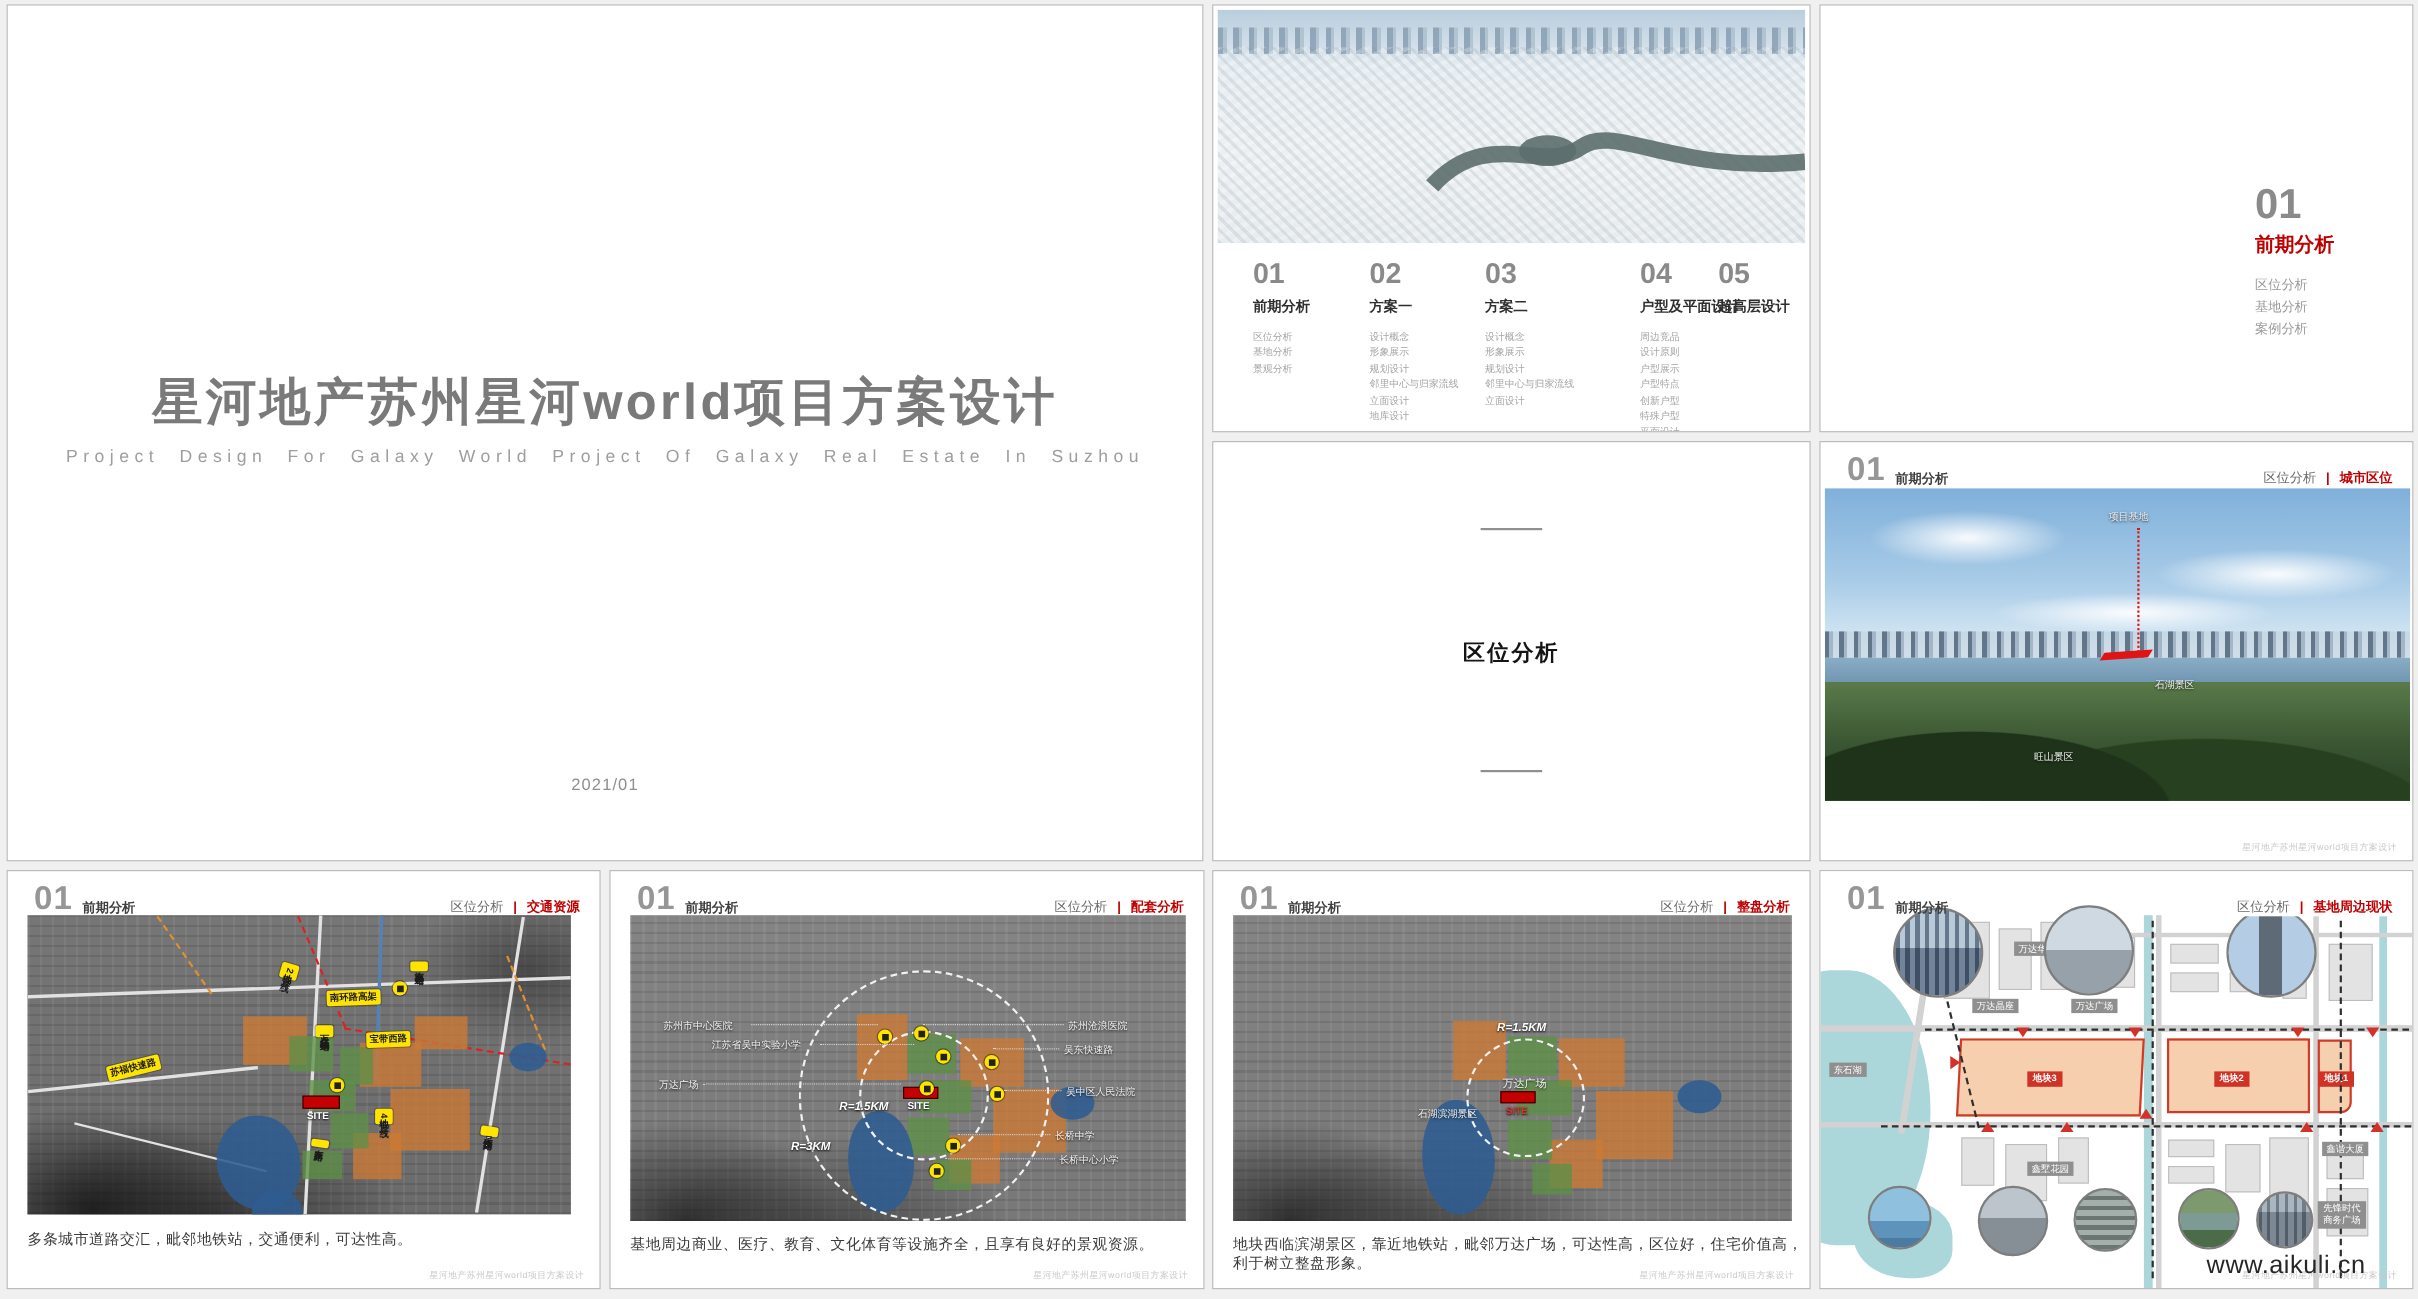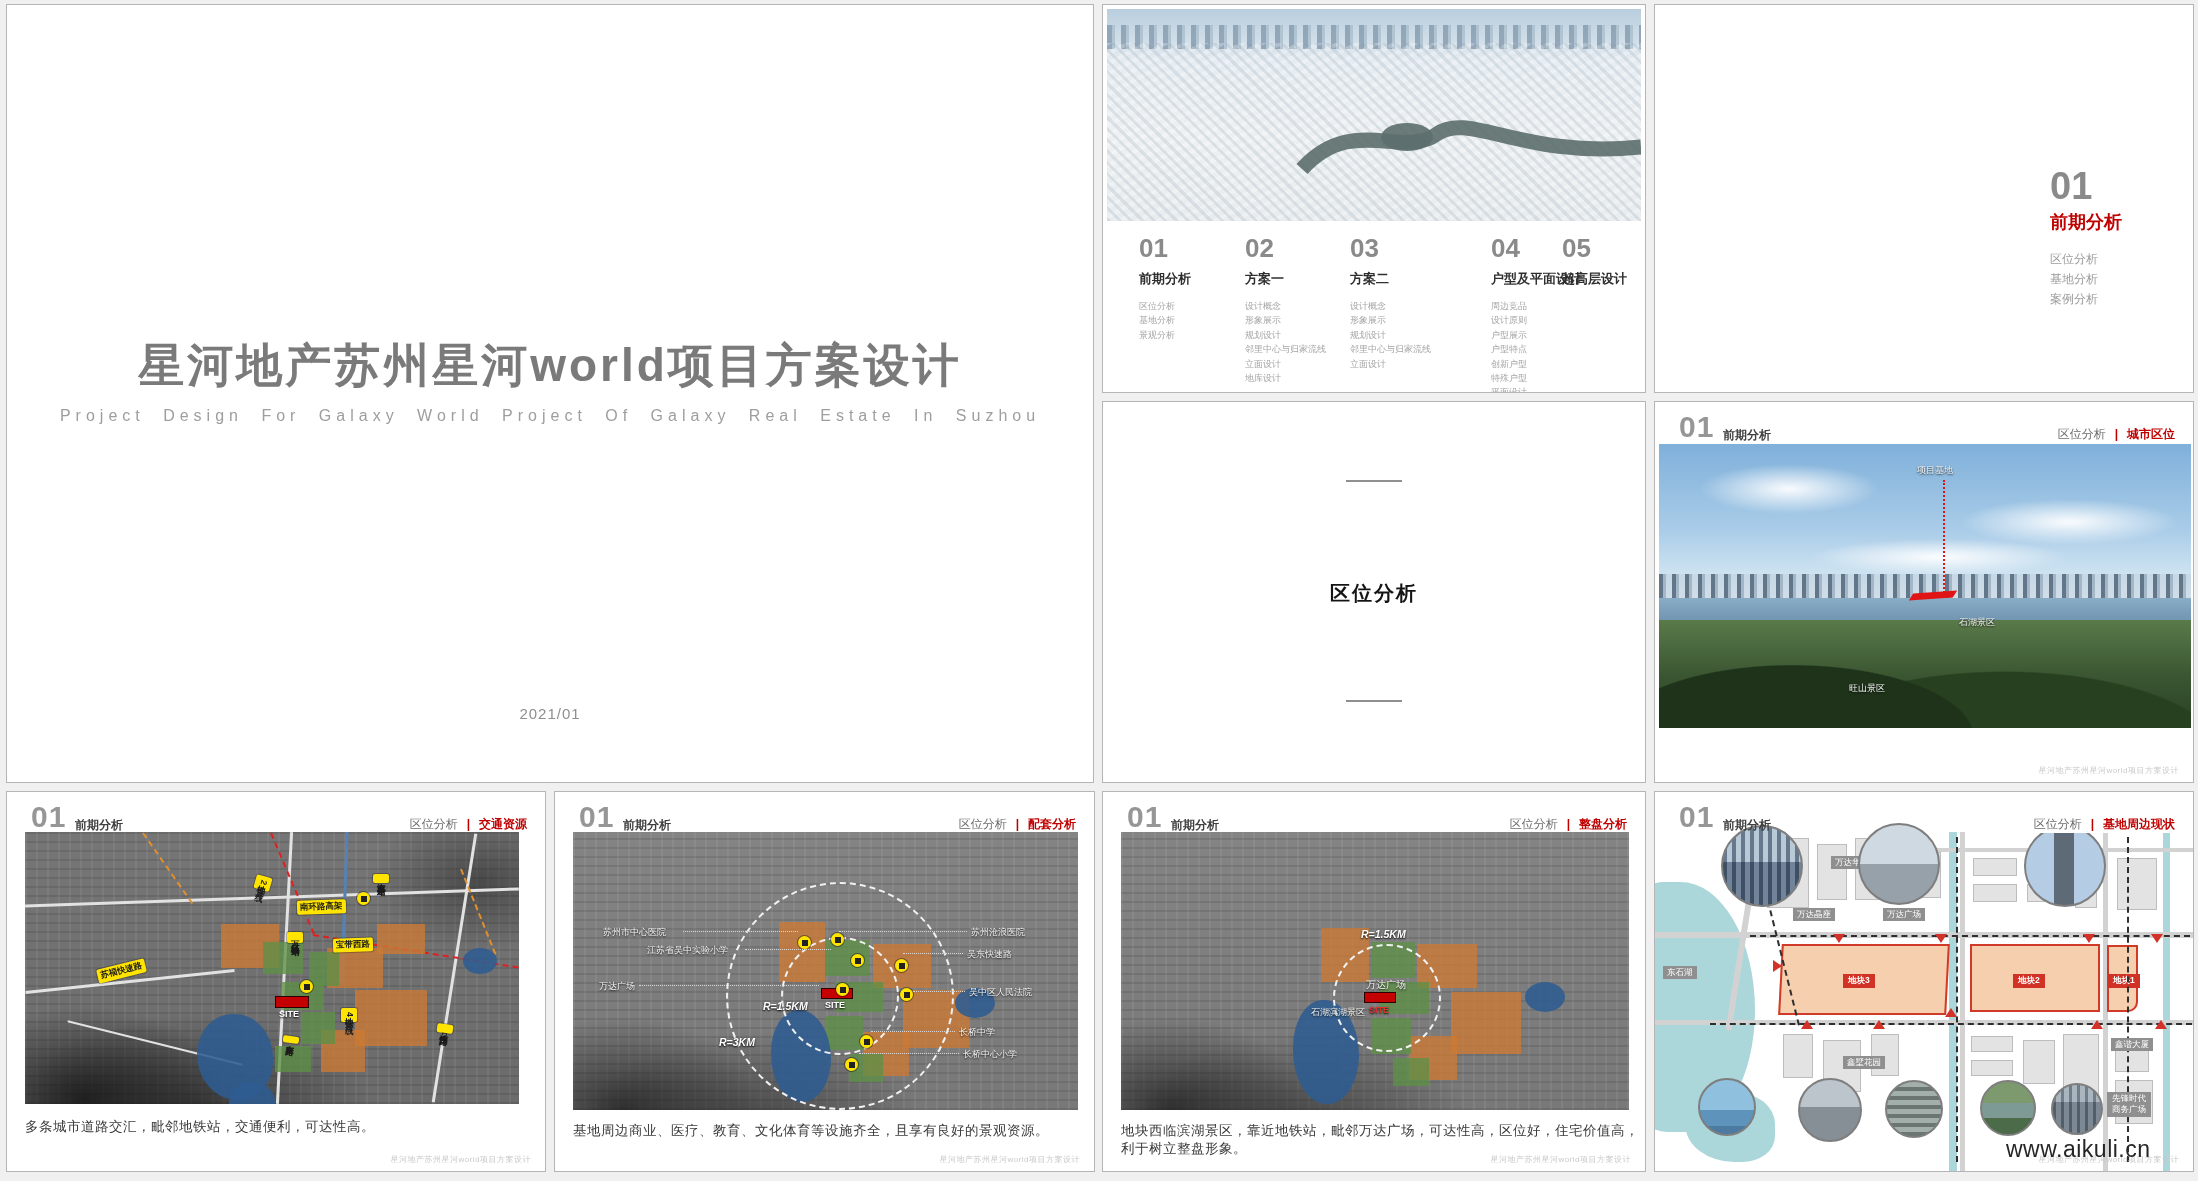--- a/index.html
+++ b/index.html
@@ -338,21 +338,21 @@
     <div class="zone z-gr" style="left:258px;top:150px;width:50px;height:32px;"></div>
     <div class="zone z-gr" style="left:250px;top:186px;width:40px;height:36px;"></div>
     <div class="zone z-gr" style="left:272px;top:226px;width:36px;height:28px;"></div>
     <div class="lake" style="left:172px;top:168px;width:66px;height:104px;border-radius:46% 54% 48% 52%;"></div>
     <div class="lake" style="left:404px;top:150px;width:40px;height:30px;border-radius:50%;"></div>
     <div class="circle-dash" style="left:212px;top:112px;width:104px;height:104px;"></div>
     <div class="rkm" style="left:240px;top:96px;">R=1.5KM</div>
     <div class="wlab" style="left:245px;top:146px;font-size:10px;">万达广场</div>
     <div class="site" style="left:243px;top:160px;width:30px;height:9px;"></div>
     <div class="sitelab" style="left:248px;top:173px;color:#e03030;">SITE</div>
-    <div class="wlab" style="left:190px;top:174px;">石湖滨湖景区</div>
+    <div class="wlab" style="left:168px;top:174px;">石湖滨湖景区</div>
   </div>
   <div class="caption" style="top:330px;">地块西临滨湖景区，靠近地铁站，毗邻万达广场，可达性高，区位好，住宅价值高，利于树立整盘形象。</div>
   <div class="slide-foot">星河地产苏州星河world项目方案设计</div>
 </section>
 
 <section class="slide" style="left:1654px;top:791px;width:540px;height:381px;">
   <div class="diagram">
     <div class="water" style="left:-45px;top:90px;width:145px;height:250px;border-radius:42% 58% 55% 45%;"></div>
     <div class="water" style="left:30px;top:300px;width:90px;height:70px;border-radius:50% 50% 40% 60%;"></div>
     <div class="water" style="left:294px;top:40px;width:8px;height:341px;"></div>

